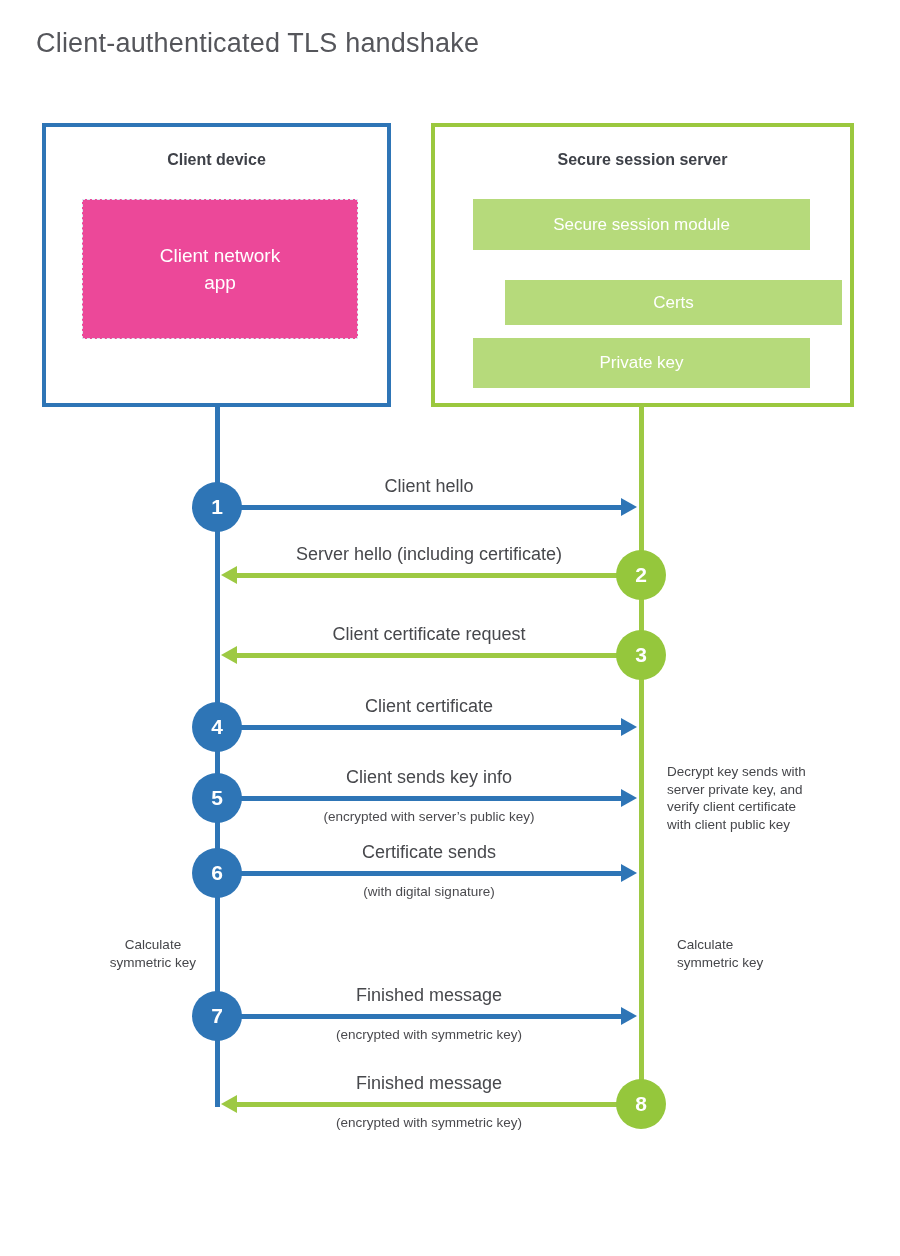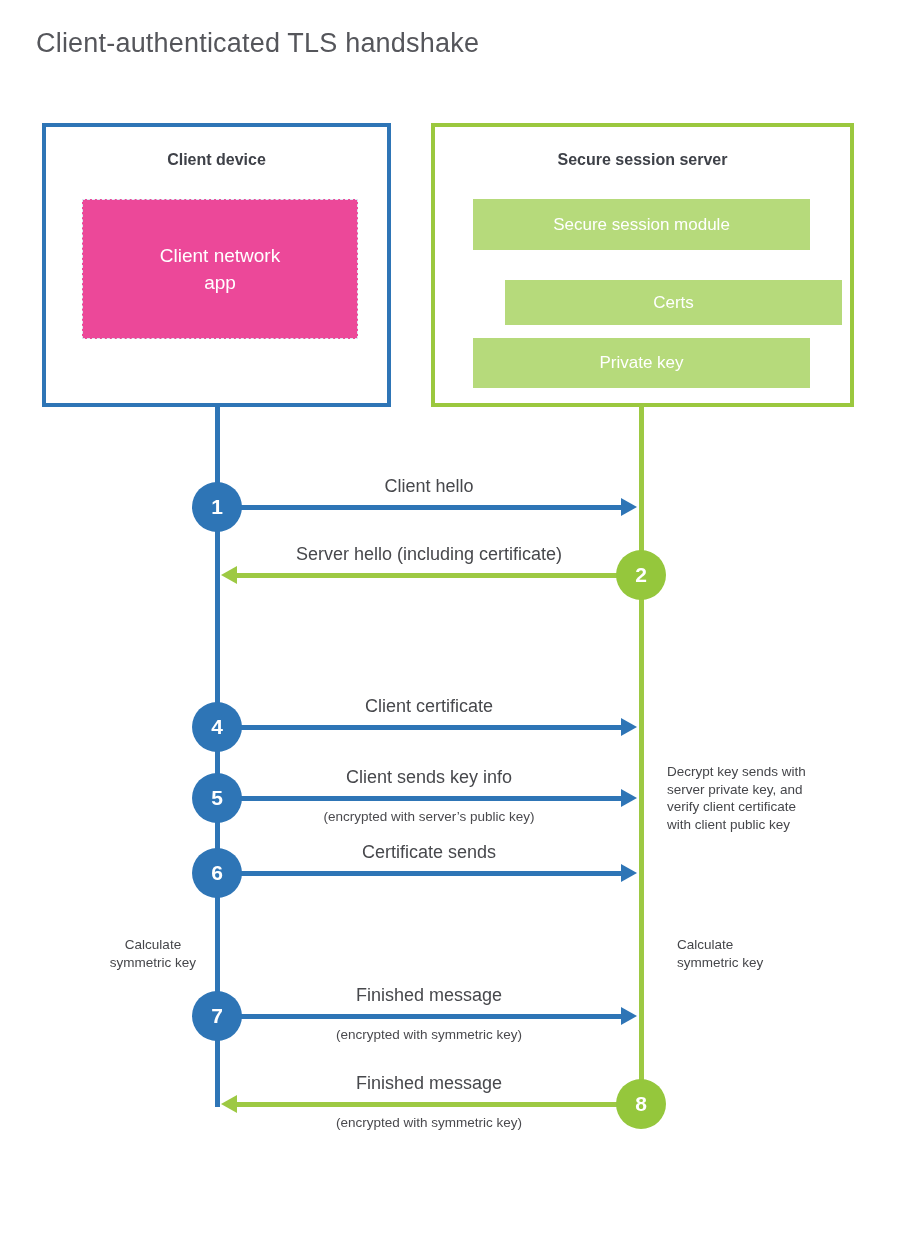--- a/index.html
+++ b/index.html
@@ -104,20 +104,28 @@
 
   <div class="row" style="top:525px">
     <div class="step-label">Server hello (including certificate)</div>
     <div class="hline green"></div>
     <div class="arrowhead left"></div>
     <div class="circle green">
       <span>2</span>
     </div>
   </div>
 
+  <div class="row" style="top:605px">
+    <div class="step-label">Client certificate request</div>
+    <div class="hline green"></div>
+    <div class="arrowhead left"></div>
+    <div class="circle green">
+      <span>3</span>
+    </div>
+  </div>
 
   <div class="row" style="top:677px">
     <div class="step-label">Client certificate</div>
     <div class="hline blue"></div>
     <div class="arrowhead right"></div>
     <div class="circle blue">
       <span>4</span>
     </div>
   </div>
 
@@ -126,20 +134,21 @@
     <div class="step-sublabel">(encrypted with server’s public key)</div>
     <div class="hline blue"></div>
     <div class="arrowhead right"></div>
     <div class="circle blue">
       <span>5</span>
     </div>
   </div>
 
   <div class="row" style="top:823px">
     <div class="step-label">Certificate sends</div>
+    <div class="step-sublabel">(with digital signature)</div>
     <div class="hline blue"></div>
     <div class="arrowhead right"></div>
     <div class="circle blue">
       <span>6</span>
     </div>
   </div>
 
   <div class="row" style="top:966px">
     <div class="step-label">Finished message</div>
     <div class="step-sublabel">(encrypted with symmetric key)</div>

